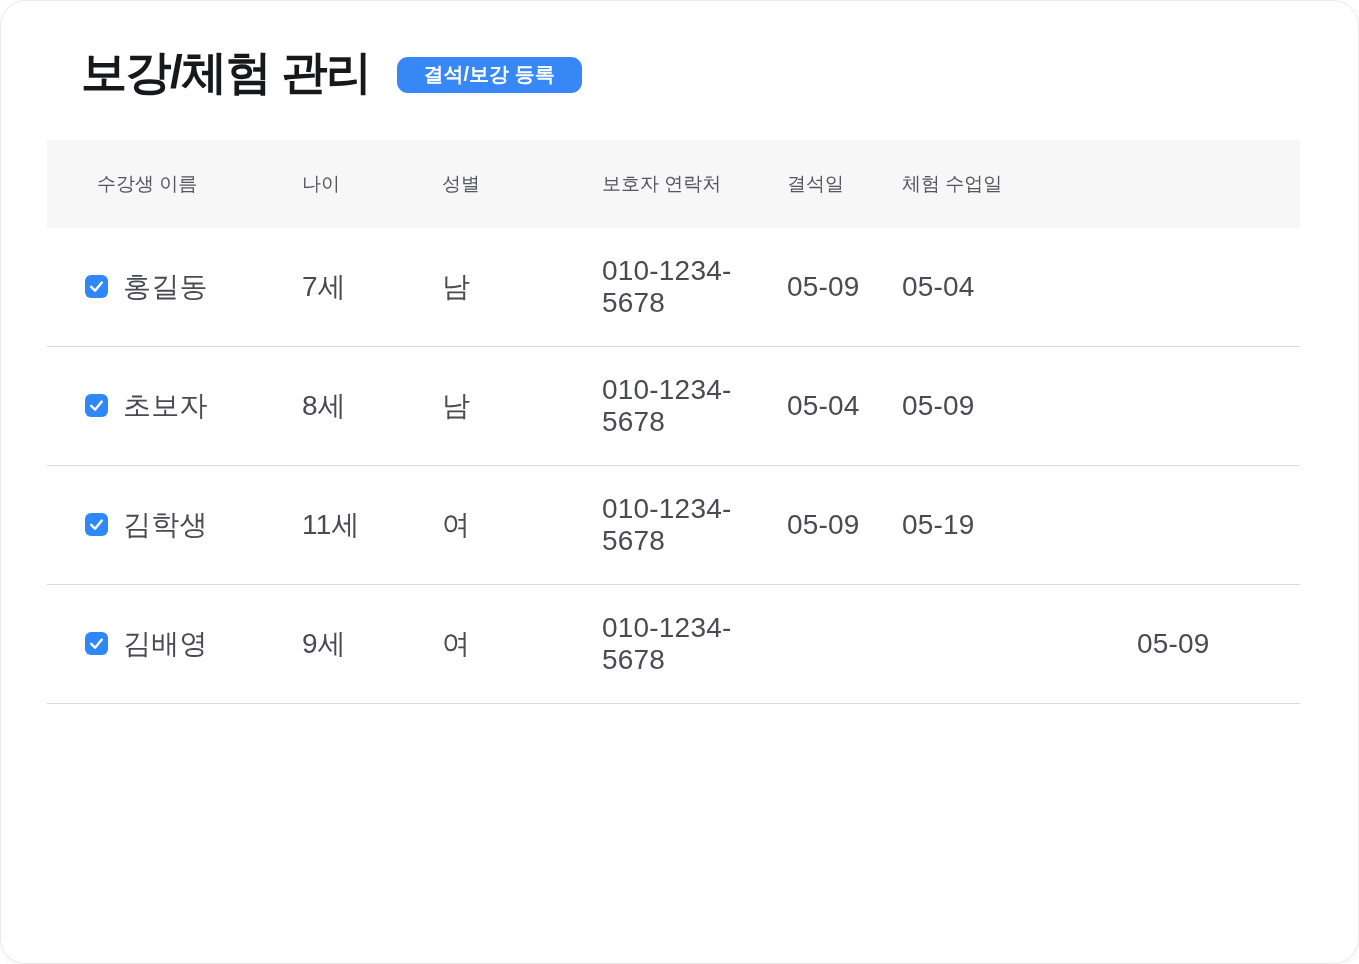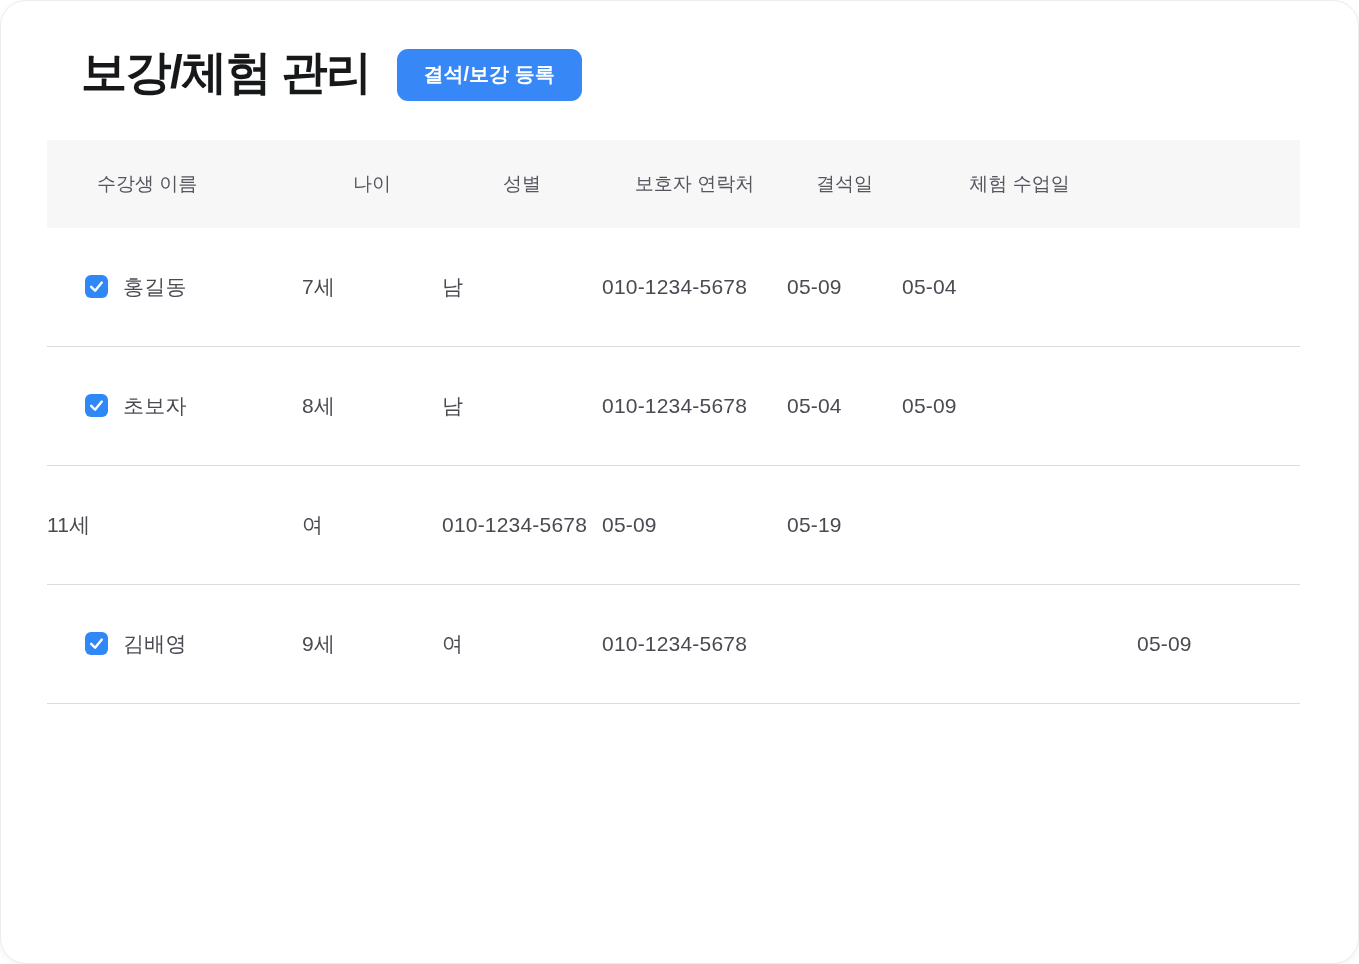--- a/index.html
+++ b/index.html
@@ -39,46 +39,46 @@
   }
   .btn-group{display:flex;gap:18px;align-items:center;margin-top:4px;}
   .btn{
     background:var(--accent);
     color:#ffffff;
     font-family:inherit;
     font-size:20px;
     font-weight:700;
     border:none;
     border-radius:11px;
-    height:52px;
+    height:36px;
     padding:0 27px;
     cursor:pointer;
     white-space:nowrap;
   }
   .table{
     margin:37px 58px 12px 46px;
   }
   .thead{
     display:grid;
     grid-template-columns:255px 140px 160px 185px 115px 235px 1fr;
     background:var(--header-bg);
     height:88px;
     align-items:center;
     font-size:19px;
     color:var(--header-text);
   }
-  .th{text-align:center;}
+  .th{}
   .th.first{text-align:left;padding-left:50px;}
   .row{
     display:grid;
     grid-template-columns:255px 140px 160px 185px 115px 235px 1fr;
     height:119px;
     align-items:center;
     border-bottom:1px solid var(--divider);
-    font-size:21px;
+    font-size:28px;
     color:var(--cell-text);
   }
   .cell{letter-spacing:0.2px;}
   .cell.first{
     display:flex;align-items:center;gap:15px;
     padding-left:38px;text-align:left;
   }
   .checkbox{
     width:23px;height:23px;
     border-radius:6px;
@@ -135,20 +135,28 @@
             <span>초보자</span>
           </div>
           <div class="cell">8세</div>
           <div class="cell">남</div>
           <div class="cell">010-1234-5678</div>
           <div class="cell">05-04</div>
           <div class="cell">05-09</div>
           <div class="cell"></div>
         </div>
         <div class="row">
+          <div class="cell first">
+            <span class="checkbox" aria-checked="true">
+              <svg viewBox="0 0 24 24" width="17" height="17" aria-hidden="true">
+                <polyline points="4.5,12.5 10,18 19.5,6.5" fill="none" stroke="#ffffff" stroke-width="3.4" stroke-linecap="round" stroke-linejoin="round"></polyline>
+              </svg>
+            </span>
+            <span>김학생</span>
+          </div>
           <div class="cell">11세</div>
           <div class="cell">여</div>
           <div class="cell">010-1234-5678</div>
           <div class="cell">05-09</div>
           <div class="cell">05-19</div>
           <div class="cell"></div>
         </div>
         <div class="row">
           <div class="cell first">
             <span class="checkbox" aria-checked="true">

